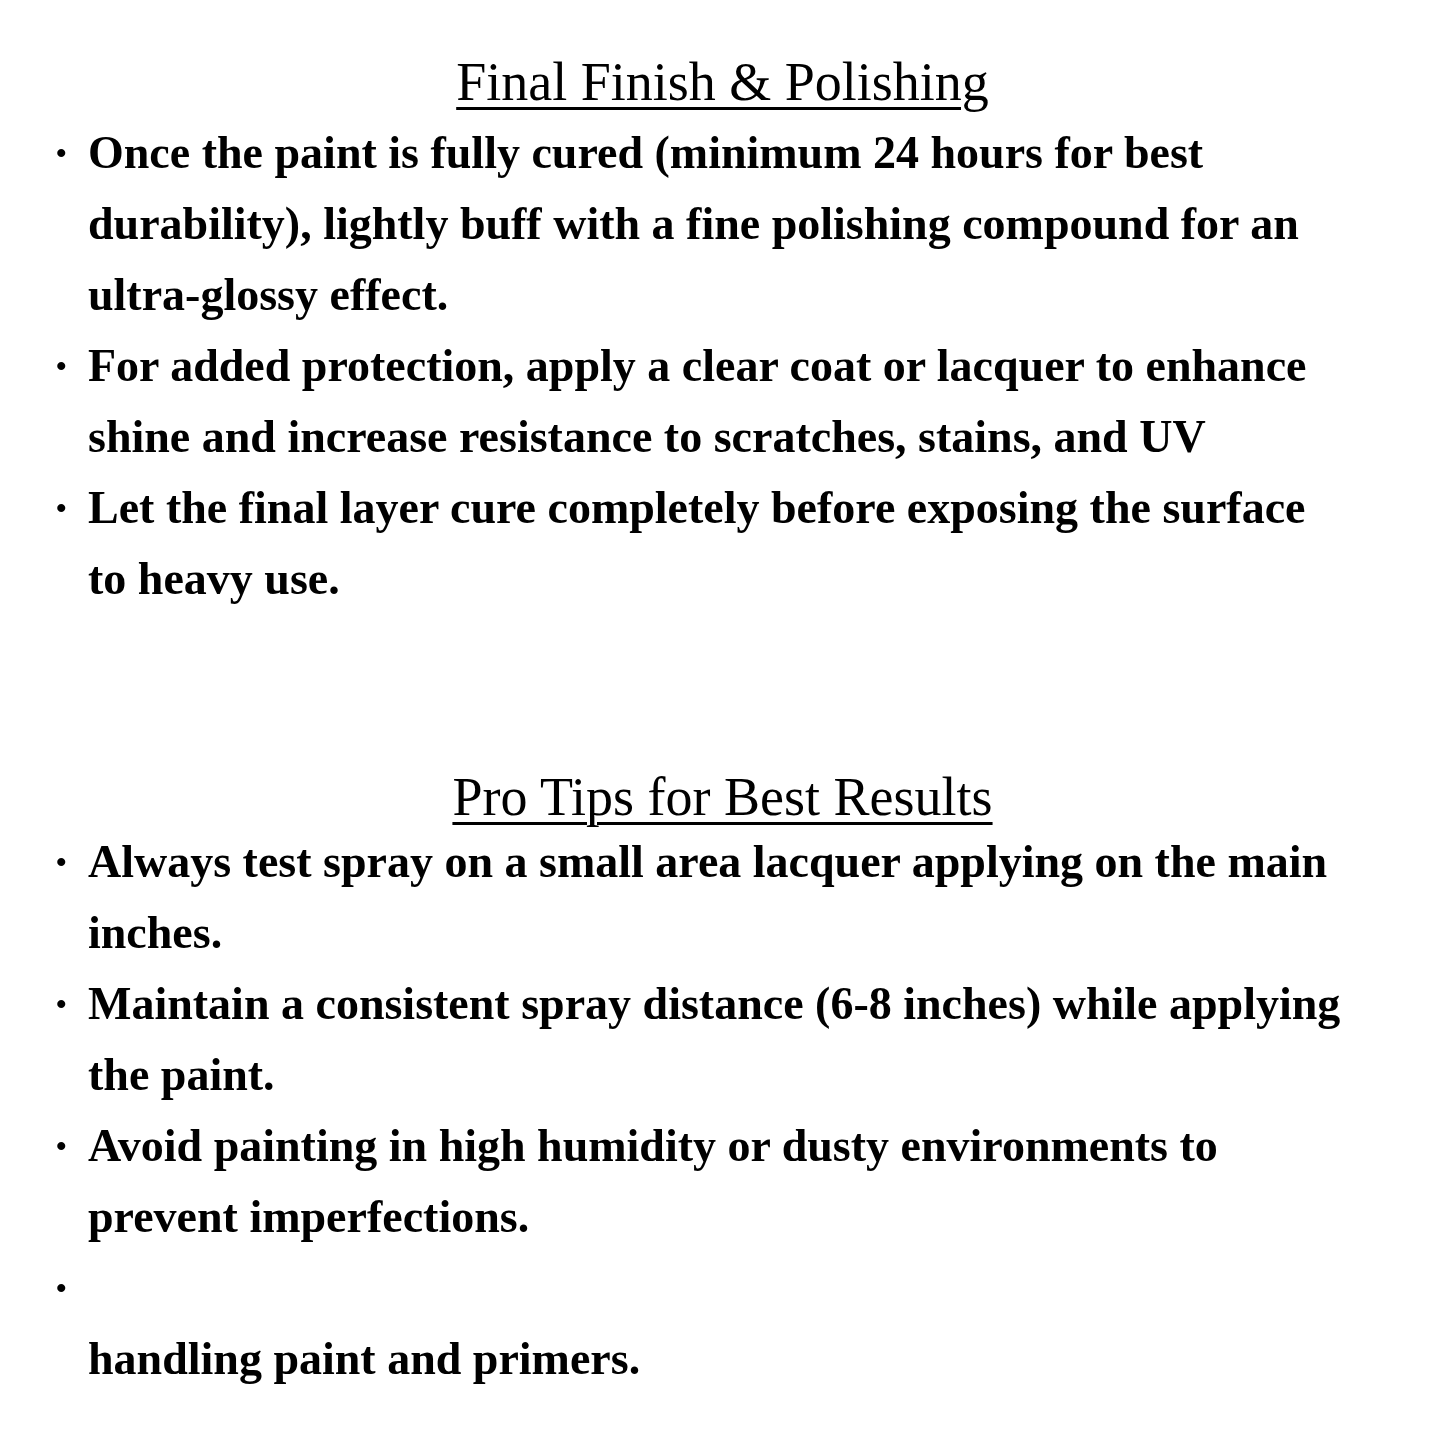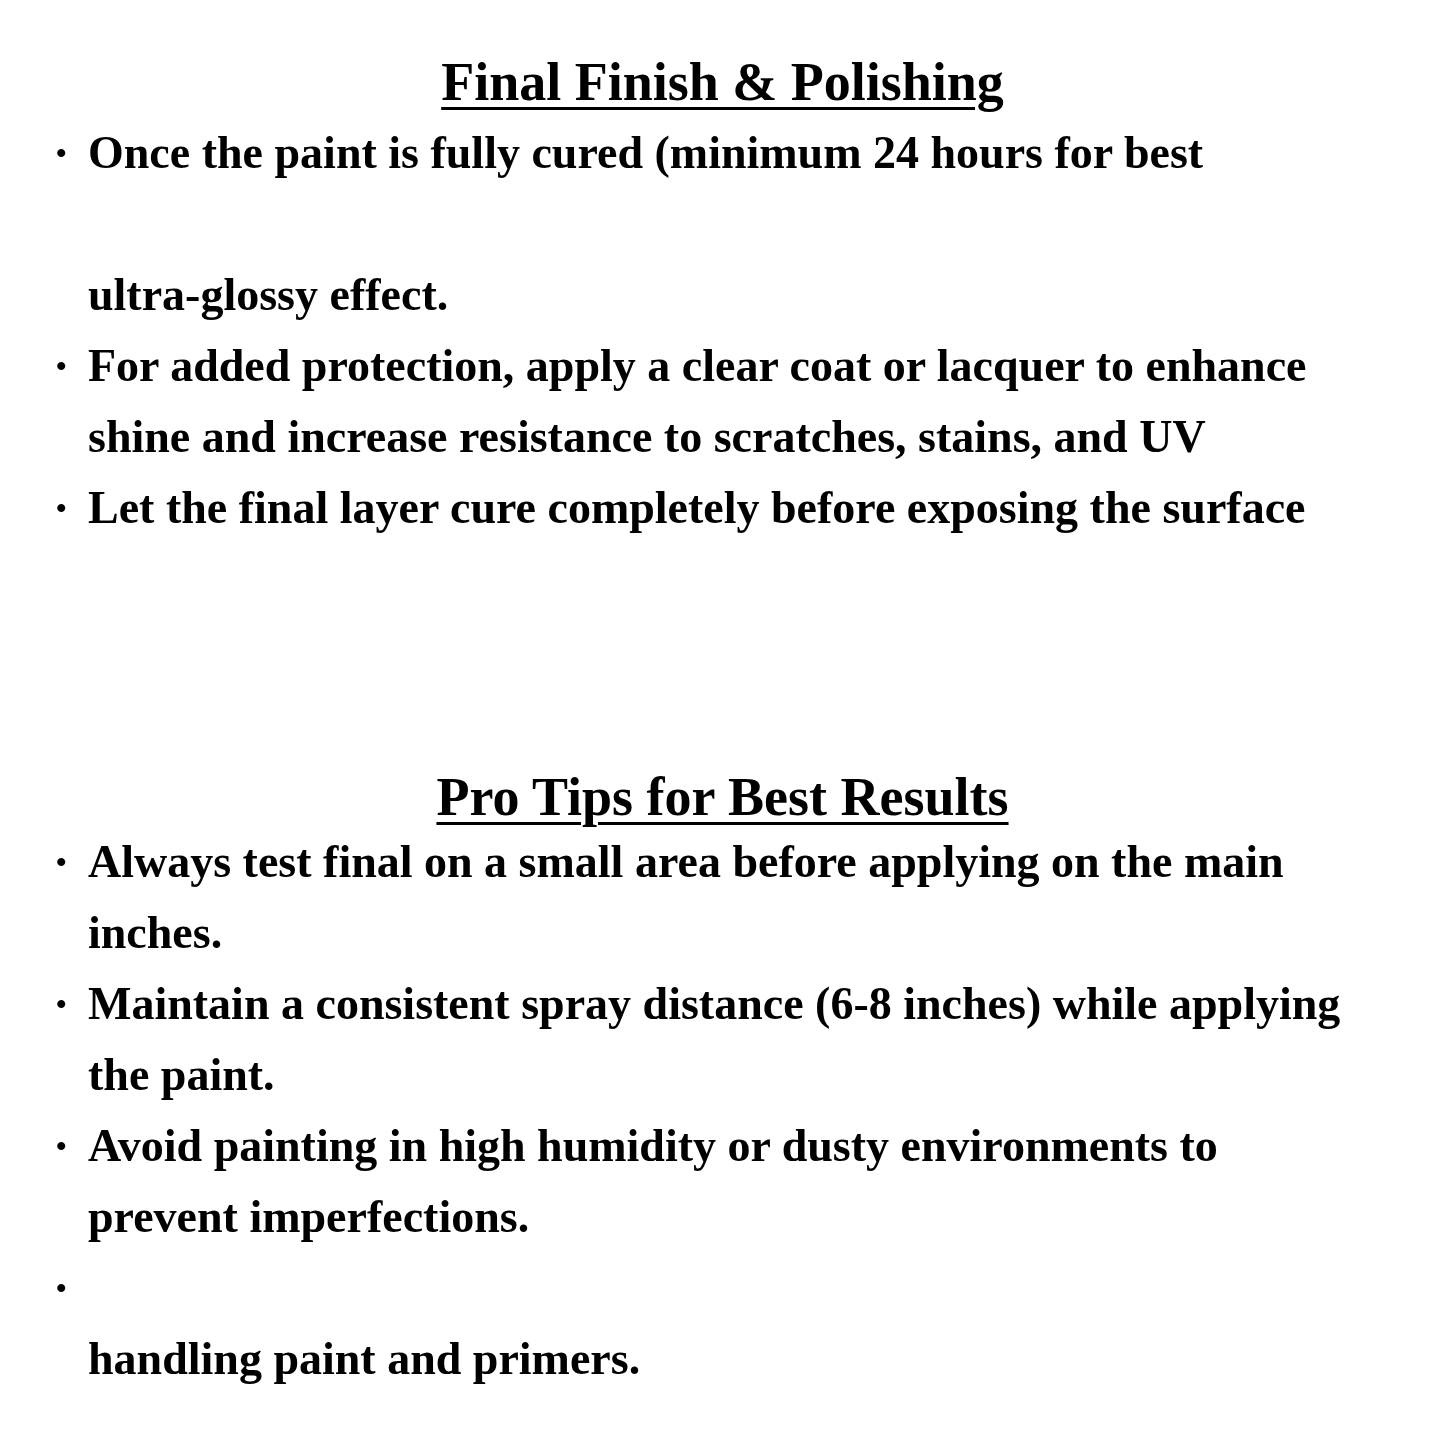--- a/index.html
+++ b/index.html
@@ -1,36 +1,36 @@
 <!DOCTYPE html>
 <html><head>
 <meta charset="utf-8">
 <style>
   html, body { margin: 0; padding: 0; background: #ffffff; }
   body { width: 1445px; height: 1445px; overflow: hidden; position: relative;
          font-family: "Liberation Serif", "DejaVu Serif", serif; color: #000; }
   .section-title { position: absolute; left: 0; width: 1445px; text-align: center;
-                   font-weight: bold; font-size: 54px; text-decoration: underline;
+                   font-weight: normal; font-size: 54px; text-decoration: underline;
                    text-decoration-thickness: 3px; text-underline-offset: 7px; line-height: 1; margin: 0; }
   ul { position: absolute; left: 0; margin: 0; padding: 0; list-style: none; width: 1445px; }
   li { position: relative; padding-left: 88px; font-weight: bold; font-size: 46px; line-height: 71px;
        white-space: nowrap; }
   li .bullet { position: absolute; left: 56px; top: 0; font-size: 30px; }
 </style>
 </head>
 <body>
 
 <h1 class="section-title" style="top:55px;">Final Finish &amp; Polishing</h1>
 
 <ul style="top:117px;">
-  <li><span class="bullet">•</span><span>Once the paint is fully cured (minimum 24 hours for best</span><br><br><span>ultra-glossy effect.</span></li>
+  <li><span class="bullet">•</span><span>Once the paint is fully cured (minimum 24 hours for best</span><br><span>durability), lightly buff with a fine polishing compound for an</span><br><span>ultra-glossy effect.</span></li>
   <li><span class="bullet">•</span><span>For added protection, apply a clear coat or lacquer to enhance</span><br><span>shine and increase resistance to scratches, stains, and UV</span><br></li>
-  <li><span class="bullet">•</span><span>Let the final layer cure completely before exposing the surface</span><br></li>
+  <li><span class="bullet">•</span><span>Let the final layer cure completely before exposing the surface</span><br><span>to heavy use.</span></li>
 </ul>
 
 <h1 class="section-title" style="top:770px;">Pro Tips for Best Results</h1>
 
 <ul style="top:826px;">
-  <li><span class="bullet">•</span><span>Always test final on a small area before applying on the main</span><br><span>inches.</span></li>
+  <li><span class="bullet">•</span><span>Always test spray on a small area lacquer applying on the main</span><br><span>inches.</span></li>
   <li><span class="bullet">•</span><span>Maintain a consistent spray distance (6-8 inches) while applying</span><br><span>the paint.</span></li>
   <li><span class="bullet">•</span><span>Avoid painting in high humidity or dusty environments to</span><br><span>prevent imperfections.</span></li>
   <li><span class="bullet">•</span><br><span>handling paint and primers.</span></li>
 </ul>
 
 </body></html>

